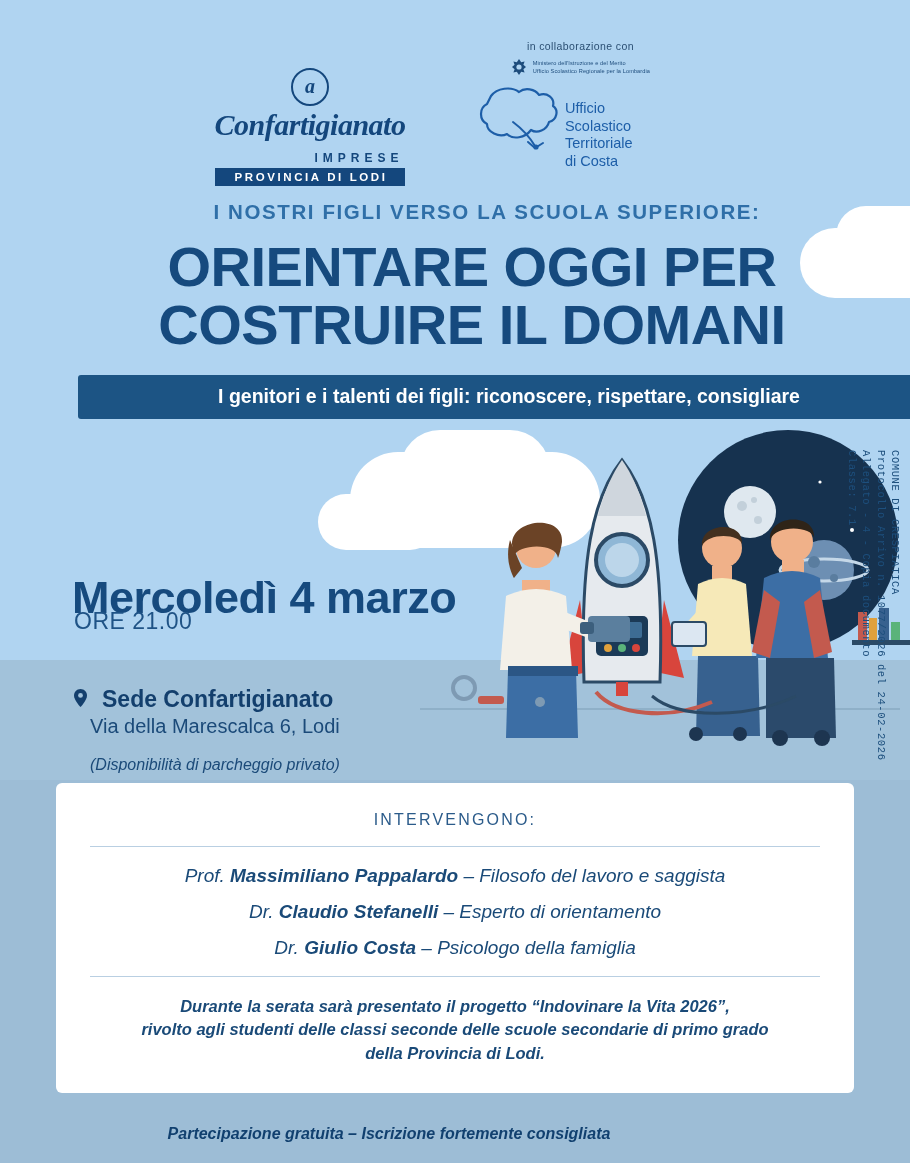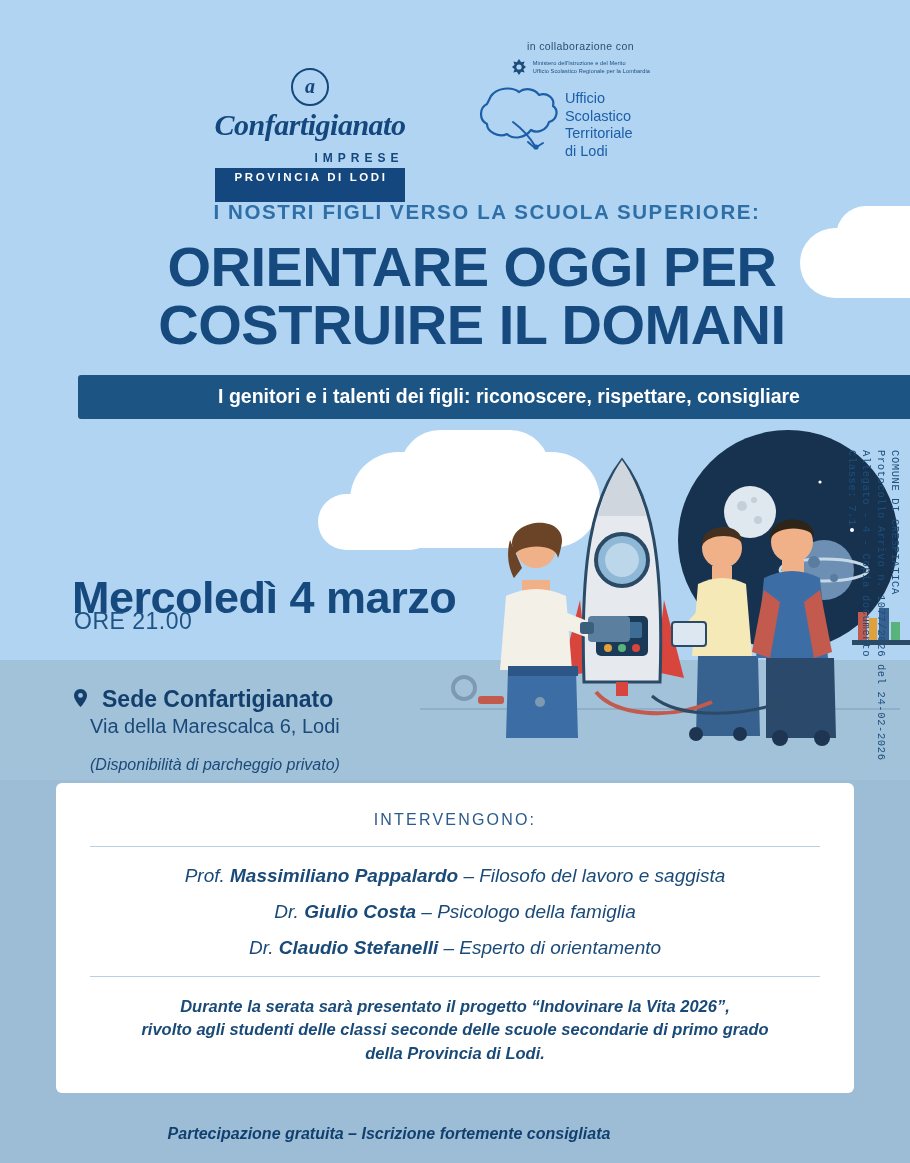--- a/index.html
+++ b/index.html
@@ -86,21 +86,21 @@
     margin-top: 11px;
     margin-right: 2px;
   }
   .logo-bar {
     margin-top: 3px;
     background: #14477d;
     color: #fff;
     font-size: 11.5px;
     letter-spacing: 2.6px;
     font-weight: bold;
-    padding: 3px 6px 19px 8px;
+    padding: 3px 6px 3px 8px;
   }
   .logo-ust {
     text-align: center;
     position: relative;
     width: 230px;
   }
   .collab-label {
     font-size: 10.5px;
     color: #2b4f73;
     letter-spacing: 0.4px;
@@ -126,21 +126,21 @@
   }
   .ust-map {
     position: relative;
     width: 215px;
     height: 78px;
     margin: 2px auto 0;
   }
   .ust-text {
     position: absolute;
     left: 92px;
-    top: 10px;
+    top: 20px;
     text-align: left;
     color: #1d5ea8;
     font-size: 14.5px;
     line-height: 1.22;
     font-weight: normal;
   }
   
   .kicker {
     position: absolute;
     top: 200px; left: 0; width: 910px;
@@ -341,21 +341,21 @@
           <path d="M18 16 C24 8, 38 6, 46 12 C52 7, 62 9, 66 15 C74 12, 82 18, 80 26 C86 30, 84 40, 76 42
                    C74 50, 64 54, 58 50 C52 58, 40 60, 34 54 C26 58, 14 52, 14 44 C6 40, 6 28, 14 24 Z" fill="none" stroke="#1d5ea8" stroke-width="2.2" stroke-linejoin="round"></path>
           <path d="M40 42 C48 48, 56 56, 62 66" fill="none" stroke="#1d5ea8" stroke-width="2" stroke-linecap="round"></path>
           <path d="M55 62 L62 68 L70 63" fill="none" stroke="#1d5ea8" stroke-width="2" stroke-linecap="round"></path>
           <circle cx="63" cy="67" r="2.6" fill="#1d5ea8"></circle>
         </svg>
         <div class="ust-text">
           <div>Ufficio</div>
           <div>Scolastico</div>
           <div>Territoriale</div>
-          <div>di Lodi</div>
+          <div>di Costa</div>
         </div>
       </div>
     </div>
   </div>
 
   <div class="kicker">I NOSTRI FIGLI VERSO LA SCUOLA SUPERIORE:</div>
   <div class="title">
     <div>ORIENTARE OGGI PER</div>
     <div>COSTRUIRE IL DOMANI</div>
   </div>
@@ -467,24 +467,24 @@
 
   <div class="card">
     <div class="card-head">INTERVENGONO:</div>
     <div class="rule"></div>
 
     <div class="speakers">
       <p class="speaker">
         <span>Prof. </span><b>Massimiliano Pappalardo</b><span> – Filosofo del lavoro e saggista</span>
       </p>
       <p class="speaker">
-        <span>Dr. </span><b>Giulio Costa</b><span> – Psicologo della famiglia</span>
+        <span>Dr. </span><b>Claudio Stefanelli</b><span> – Esperto di orientamento</span>
       </p>
       <p class="speaker">
-        <span>Dr. </span><b>Claudio Stefanelli</b><span> – Esperto di orientamento</span>
+        <span>Dr. </span><b>Giulio Costa</b><span> – Psicologo della famiglia</span>
       </p>
     </div>
 
     <div class="rule"></div>
 
     <div class="note">
       <div>Durante la serata sarà presentato il progetto “Indovinare la Vita 2026”,</div>
       <div>rivolto agli studenti delle classi seconde delle scuole secondarie di primo grado</div>
       <div>della Provincia di Lodi.</div>
     </div>

